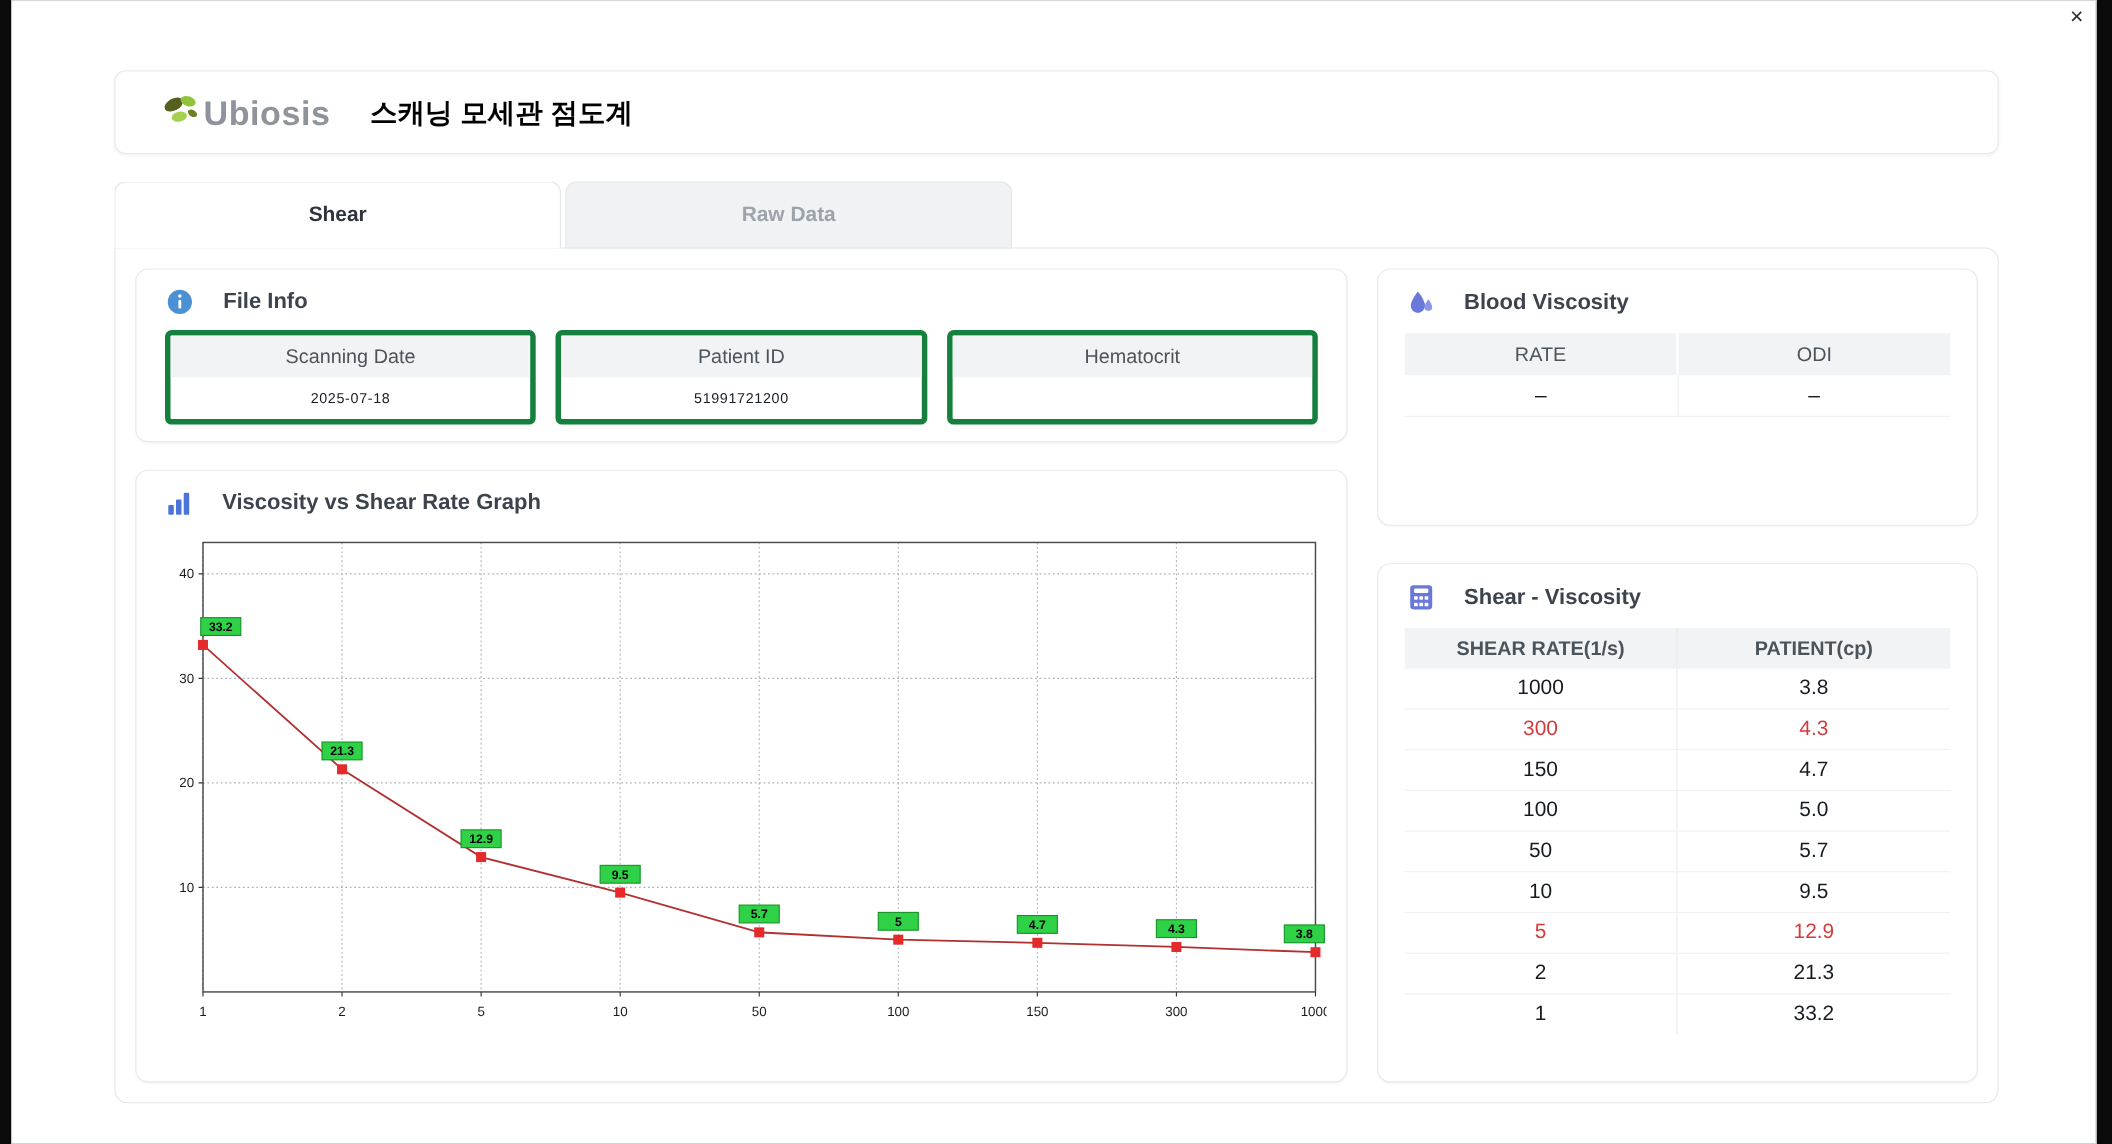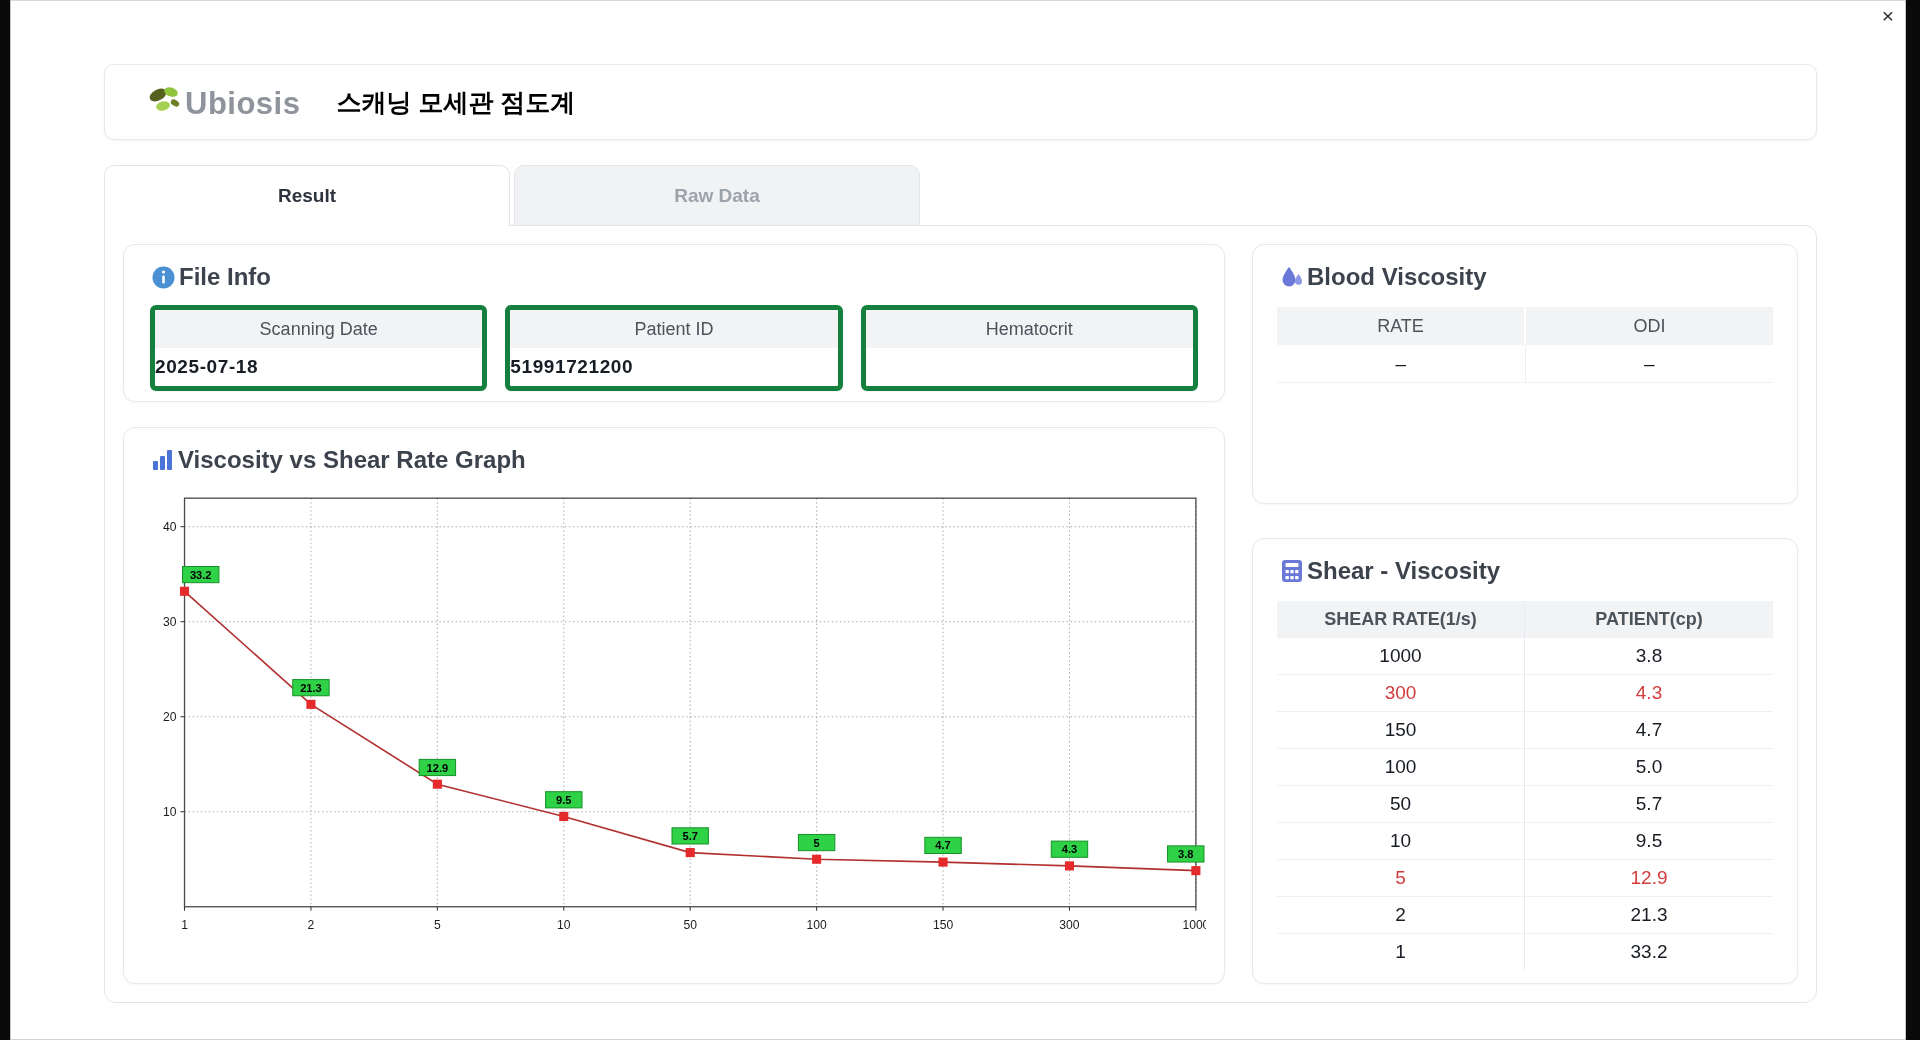--- a/index.html
+++ b/index.html
@@ -26,40 +26,40 @@
   .tab.active { background:#fff; color:#2d343d; }
   .tab.inactive { background:#f1f2f4; color:#9ca3ab; border-bottom:1px solid #e3e5e9; }
 
   
   .main-card { height:778px; border:1px solid #e3e5e9; border-radius:0 12px 12px 12px; background:#fff;
     display:flex; padding:18px; gap:27px; position:relative; z-index:1; }
   .left-col { width:1102px; display:flex; flex-direction:column; gap:25px; }
   .right-col { flex:1; display:flex; flex-direction:column; gap:34px; }
 
   .card { border:1px solid #e7e9ec; border-radius:12px; background:#fff; box-shadow:0 1px 2px rgba(0,0,0,.04); }
-  .card-title { display:flex; align-items:center; gap:4px; padding:18px 24px 0 28px;
-    font-size:24px; font-weight:700; color:#3c434d; }
+  .card-title { display:flex; align-items:center; gap:28px; padding:18px 24px 0 28px;
+    font-size:20px; font-weight:700; color:#3c434d; }
   .card-title svg { flex:0 0 auto; }
 
   
   .file-info-card { height:158px; }
   .fields { display:flex; gap:18px; margin:14px 26px 0; }
   .field { flex:1; border:5px solid #15803d; border-radius:6px; overflow:hidden; box-shadow:0 1px 2px rgba(0,0,0,.05); }
   .field-label { background:#f2f3f5; height:38px; line-height:38px; text-align:center; font-size:18px; color:#4b535b; }
-  .field-value { height:38px; line-height:38px; font-size:19px; color:#171d24; letter-spacing:.6px;font-weight:bold; }
+  .field-value { height:38px; line-height:38px; text-align:center; font-size:13px; color:#171d24; letter-spacing:.6px; }
 
   
   .graph-card { flex:1; display:flex; flex-direction:column; }
   .chart-wrap { margin:10px 18px 0 14px; }
   .chart-wrap svg { display:block; width:100%; }
   .tick { font-size:12px; fill:#1c1c1c; font-family:"Liberation Sans",sans-serif; }
   .pt-label { font-size:11px; font-weight:700; fill:#000; font-family:"Liberation Sans",sans-serif; }
 
   
-  .bv-card { height:260px; }
+  .bv-card { height:234px; }
   .bv-groups { margin:16px 24px 0; display:flex; flex-direction:column; gap:12px; }
   .bv-row { display:flex; }
   .bv-cell { flex:1; height:38px; line-height:38px; text-align:center; }
   .bv-head .bv-cell { background:#f2f3f5; color:#4b535b; font-size:18px; }
   .bv-head .bv-cell + .bv-cell { border-left:2px solid #fff; }
   .bv-vals .bv-cell { font-size:19px; color:#14191f; border-bottom:1px solid #f0f1f3; }
   .bv-vals .bv-cell + .bv-cell { border-left:1px solid #eceef0; }
 
   
   .shear-card { flex:1; }
@@ -87,21 +87,21 @@
           <ellipse cx="24" cy="7" rx="7" ry="4.5" fill="#8fc43c" transform="rotate(18 24 7)"></ellipse>
           <ellipse cx="16" cy="21" rx="7" ry="4.5" fill="#a6d052" transform="rotate(-12 16 21)"></ellipse>
           <ellipse cx="28" cy="18" rx="4.5" ry="3" fill="#6f7f28" transform="rotate(30 28 18)"></ellipse>
         </svg>
         <span class="logo-text">Ubiosis</span>
       </div>
       <h1 class="app-title">스캐닝 모세관 점도계</h1>
     </div>
 
     <div class="tabs">
-      <div class="tab active">Result</div>
+      <div class="tab active">Shear</div>
       <div class="tab inactive">Raw Data</div>
     </div>
 
     <div class="main-card">
 
       <div class="left-col">
 
         <section class="card file-info-card">
           <div class="card-title">
             <svg width="23" height="23" viewBox="0 0 23 23">

